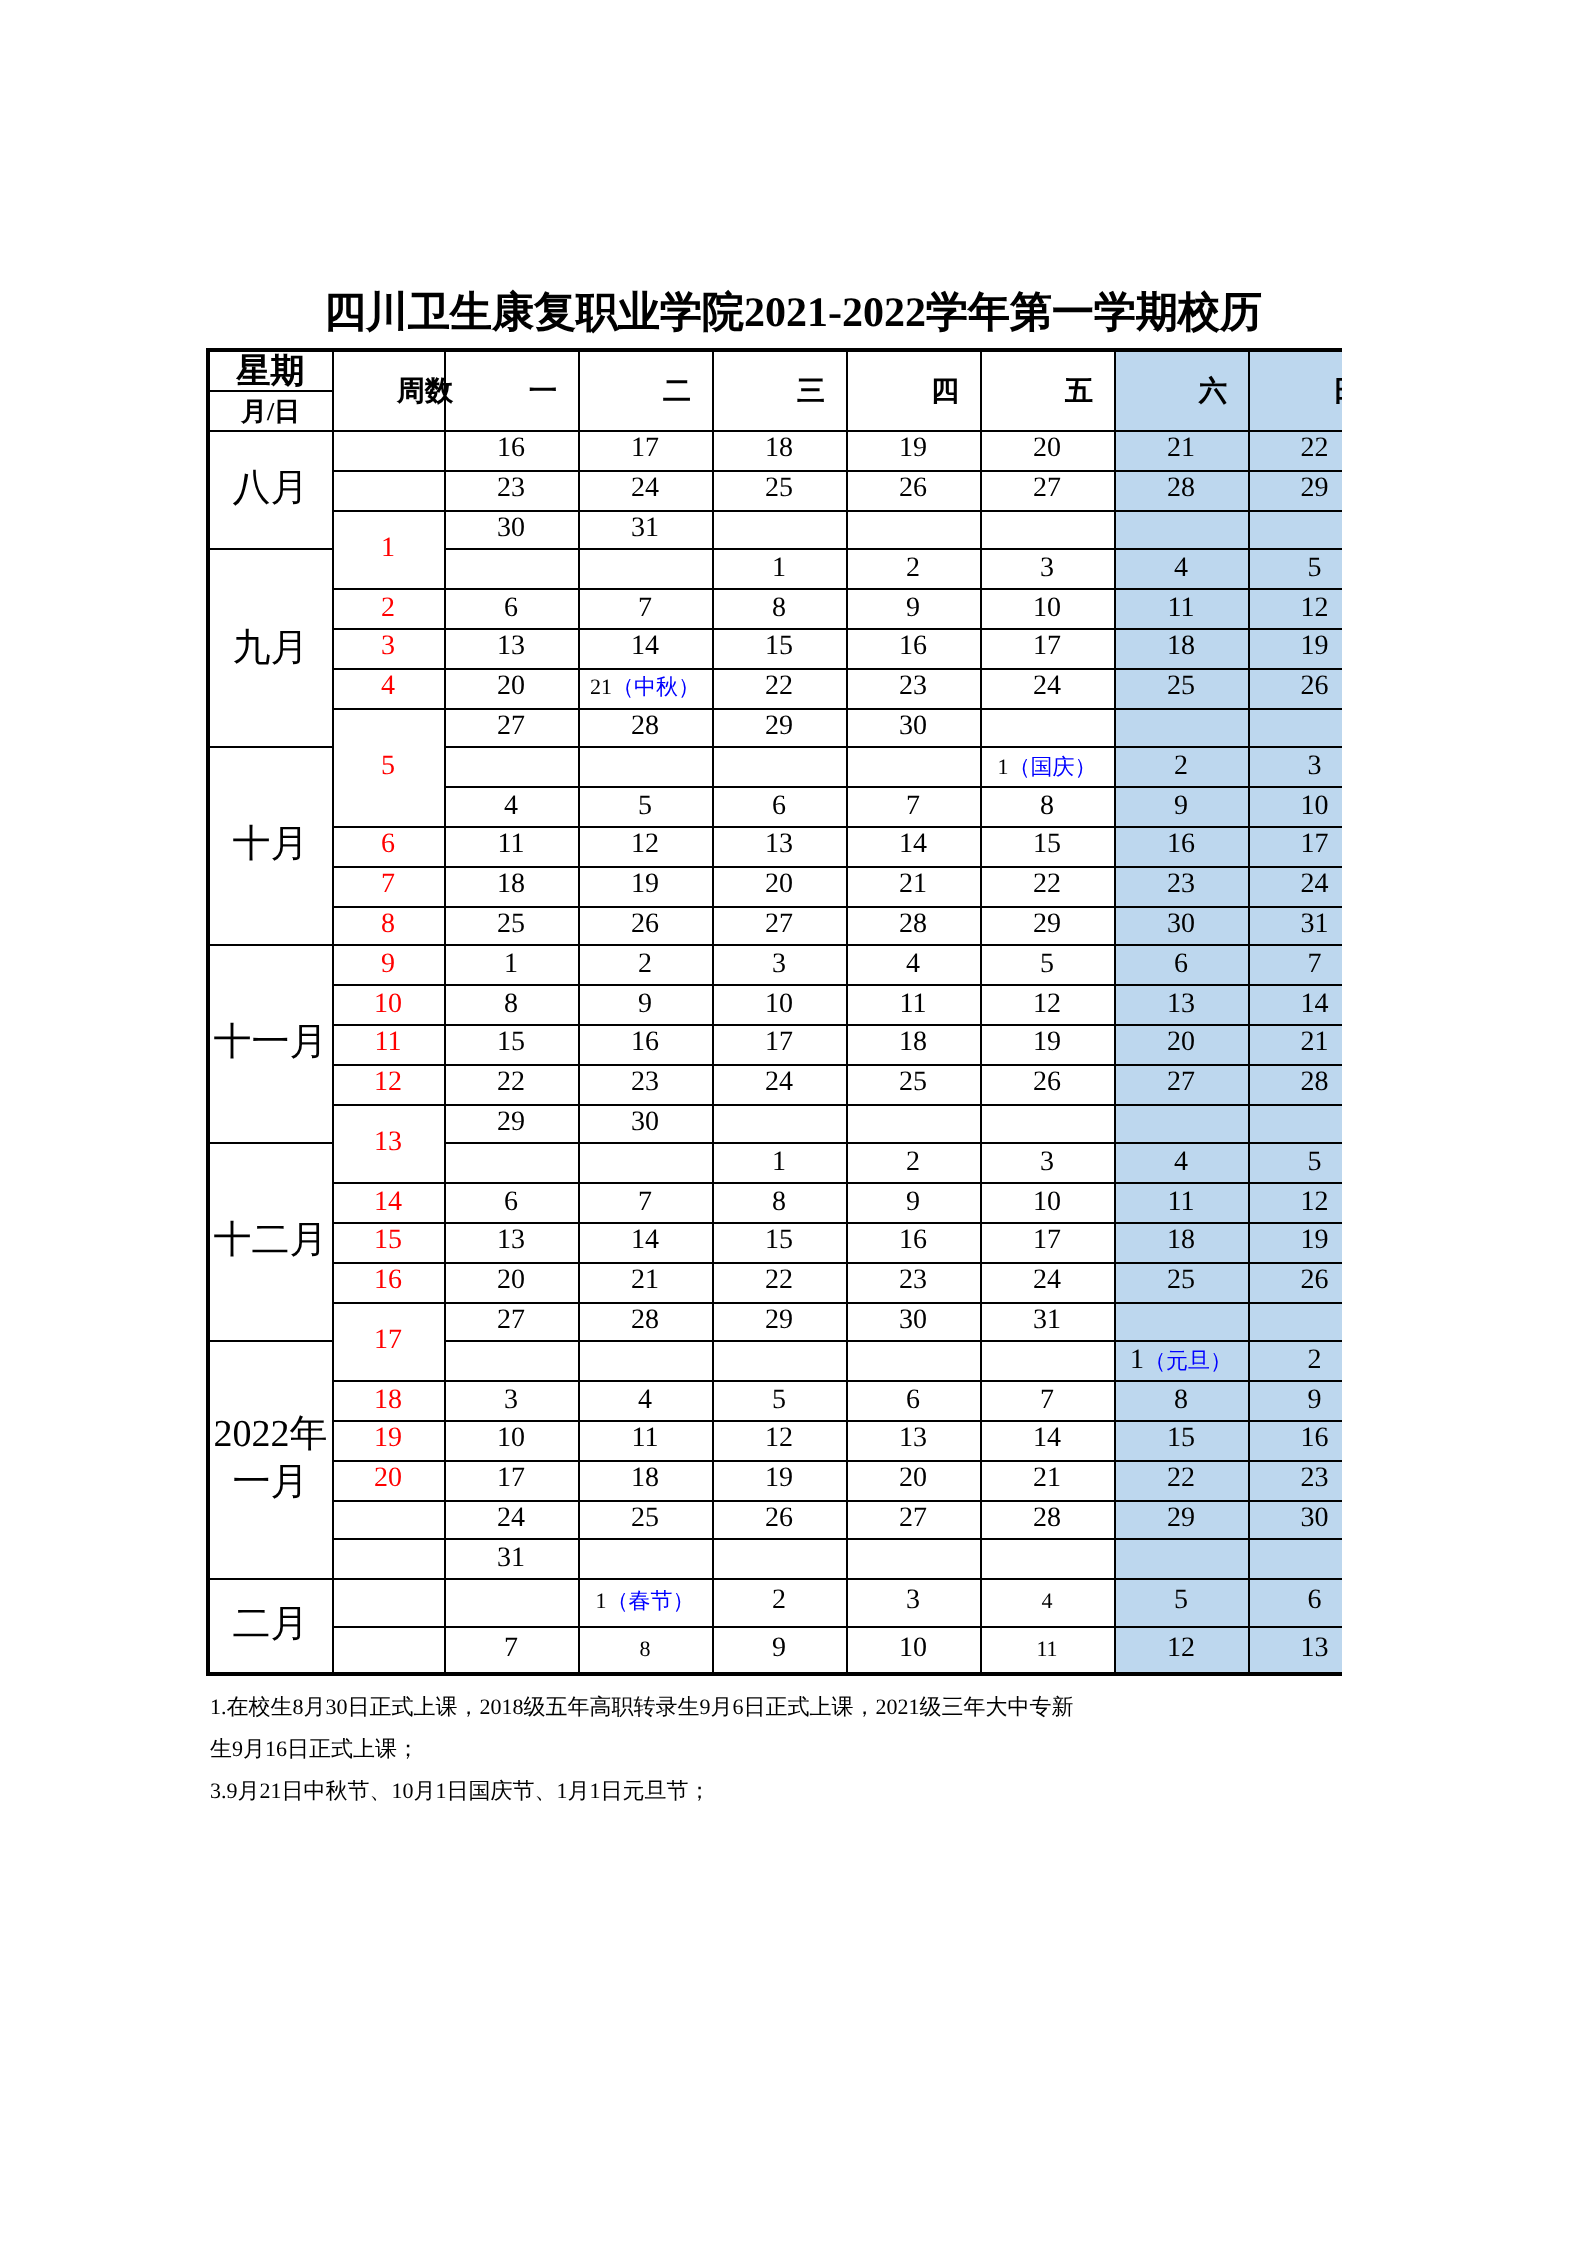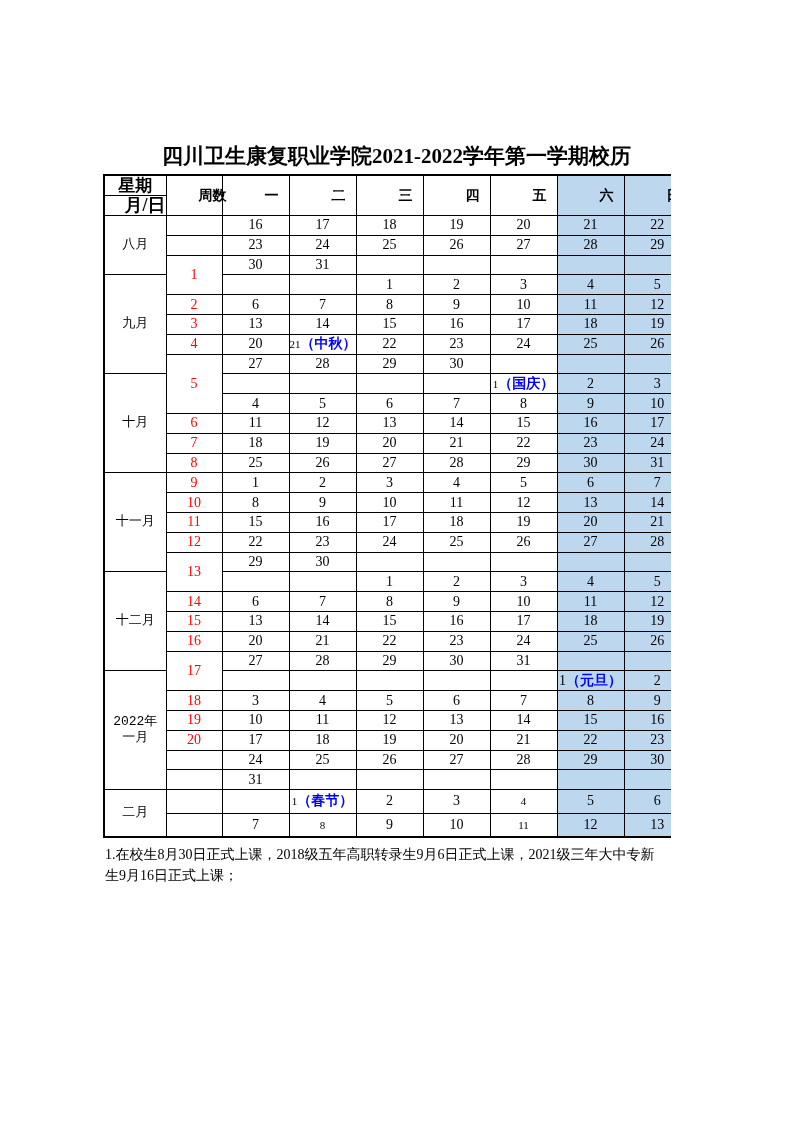--- a/index.html
+++ b/index.html
@@ -7,31 +7,31 @@
         font-family:"Liberation Serif","DejaVu Serif",serif;color:#000;margin-top:47px;}
   .title{position:absolute;left:90px;top:95px;width:613px;margin:0;text-align:center;
          font-size:21px;font-weight:bold;letter-spacing:0px;white-space:nowrap;}
   table.calendar{position:absolute;left:103px;top:127px;width:589px;border-collapse:collapse;
          table-layout:fixed;border:2.5px solid #000;}
   th,td{border:1.5px solid #000;padding:0;text-align:center;vertical-align:middle;white-space:nowrap;}
   thead tr{height:40px;}
   th{font-size:14px;font-weight:bold;padding-left:32px;}
   th.corner{padding:0;}
   .corner-top{height:19px;line-height:19px;border-bottom:1.5px solid #000;font-size:17px;}
-  .corner-bottom{height:19px;line-height:19px;font-size:18px;text-align:right;}
+  .corner-bottom{height:19px;line-height:19px;font-size:13px;}
   tbody tr{height:19.8px;}
   tbody tr.tall{height:23.5px;}
   td{font-size:14px;}
   td.week-cell{color:var(--week-red,#FF0000);}
   .weekend{background:var(--weekend-bg,#BDD7EE);}
-  td.month-cell{font-size:13px;white-space:pre-line;line-height:1.25;font-family:Liberation Mono, monospace;}
+  td.month-cell{font-size:19px;white-space:pre-line;line-height:1.25;}
   .dnum{display:inline;}
   .dnum.small{font-size:11px;}
-  .holiday{color:var(--holiday-blue,#0000FF);font-size:14px;font-weight:bold;}
-  .notes{position:absolute;left:105px;top:797px;width:606px;font-size:14px;line-height:21px;}
+  .holiday{color:var(--holiday-blue,#0000FF);font-size:11px;font-weight:normal;}
+  .notes{position:absolute;left:105px;top:797px;width:606px;font-size:11px;line-height:21px;}
   .notes p{margin:0;white-space:pre-line;}
 </style>
 </head>
 <body>
 
 <div class="page">
 
   <h1 class="title">四川卫生康复职业学院2021-2022学年第一学期校历</h1>
 
   <table class="calendar">
@@ -375,15 +375,16 @@
           <td class="day-cell"><span class="dnum small">11</span></td>
           <td class="day-cell weekend"><span class="dnum">12</span></td>
           <td class="day-cell weekend"><span class="dnum">13</span></td>
         </tr>
       </tbody>
   </table>
 
   <div class="notes">
     <p>1.在校生8月30日正式上课，2018级五年高职转录生9月6日正式上课，2021级三年大中专新
 生9月16日正式上课；</p>
+    <p>3.9月21日中秋节、10月1日国庆节、1月1日元旦节；</p>
   </div>
 
 </div>
 
 </body></html>

